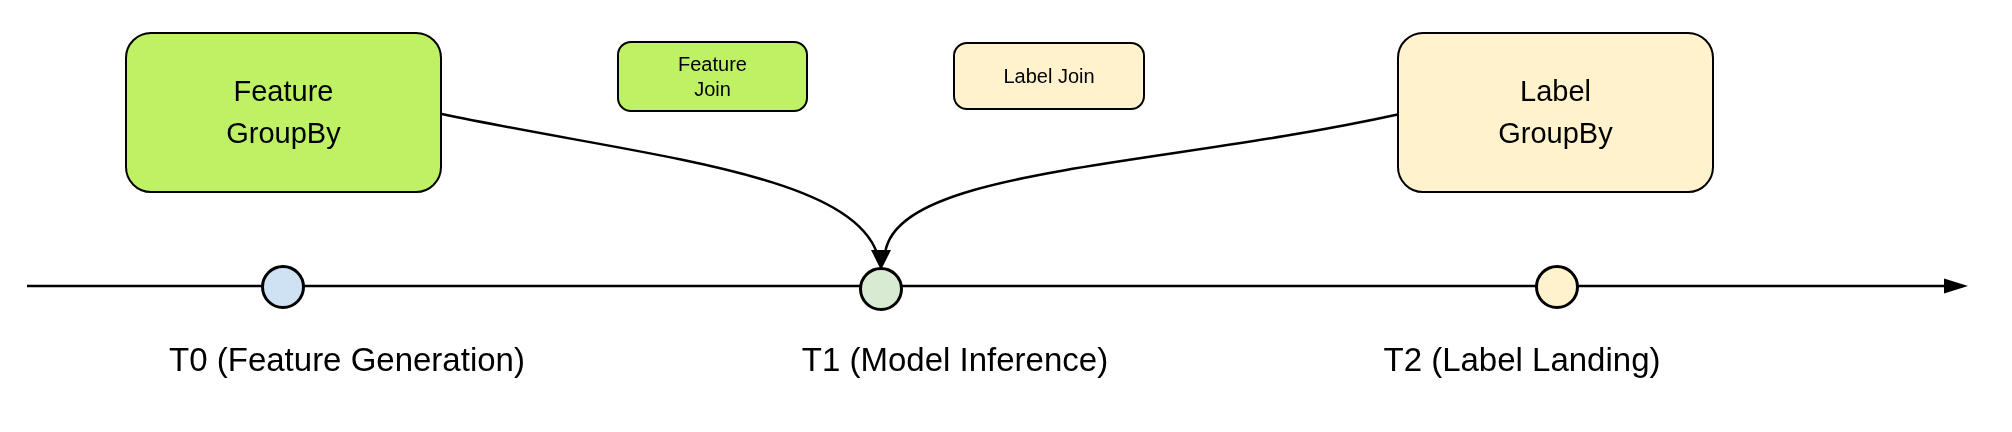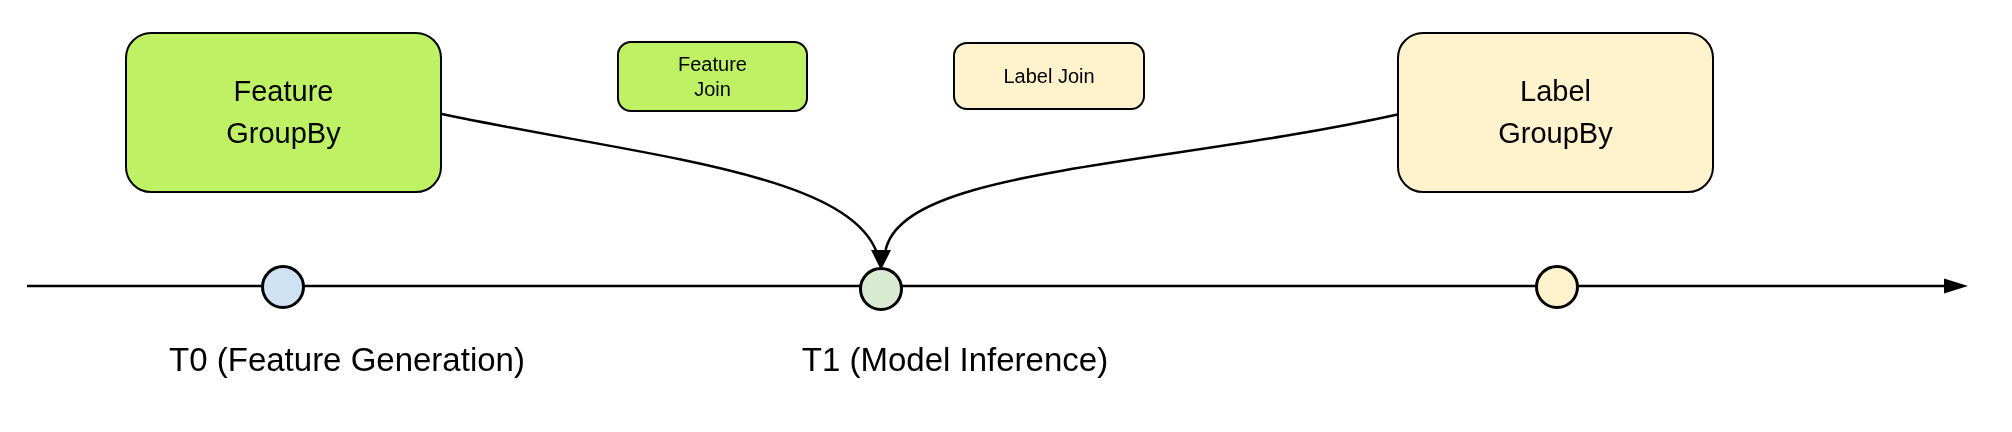--- a/index.html
+++ b/index.html
@@ -91,14 +91,15 @@
 
   <div class="box small fill-yellow" id="label-join">Label Join</div>
 
   <div class="box big fill-yellow" id="label-groupby">Label
 GroupBy</div>
 
   <div class="axis-label" id="t0-label">T0 (Feature Generation)</div>
 
   <div class="axis-label" id="t1-label">T1 (Model Inference)</div>
 
+  <div class="axis-label" id="t2-label">T2 (Label Landing)</div>
 
 </div>
 
 </body></html>

